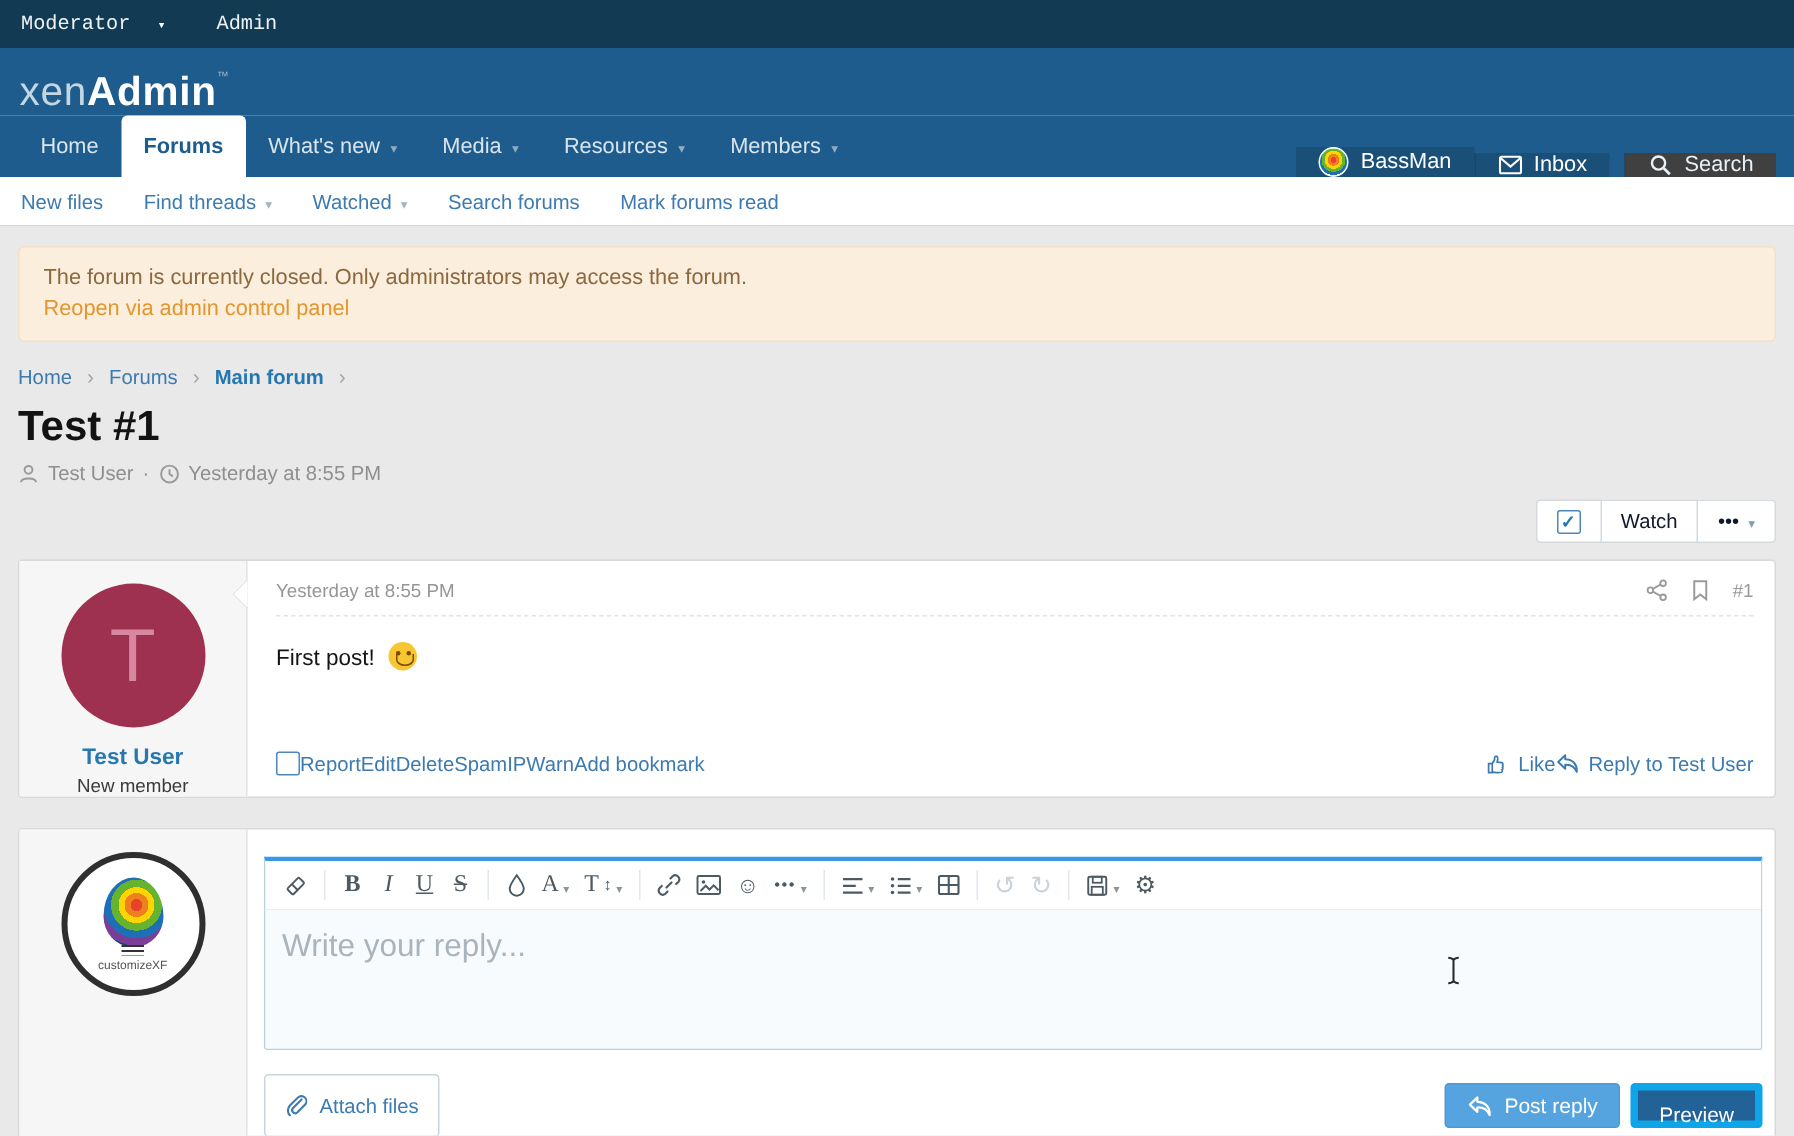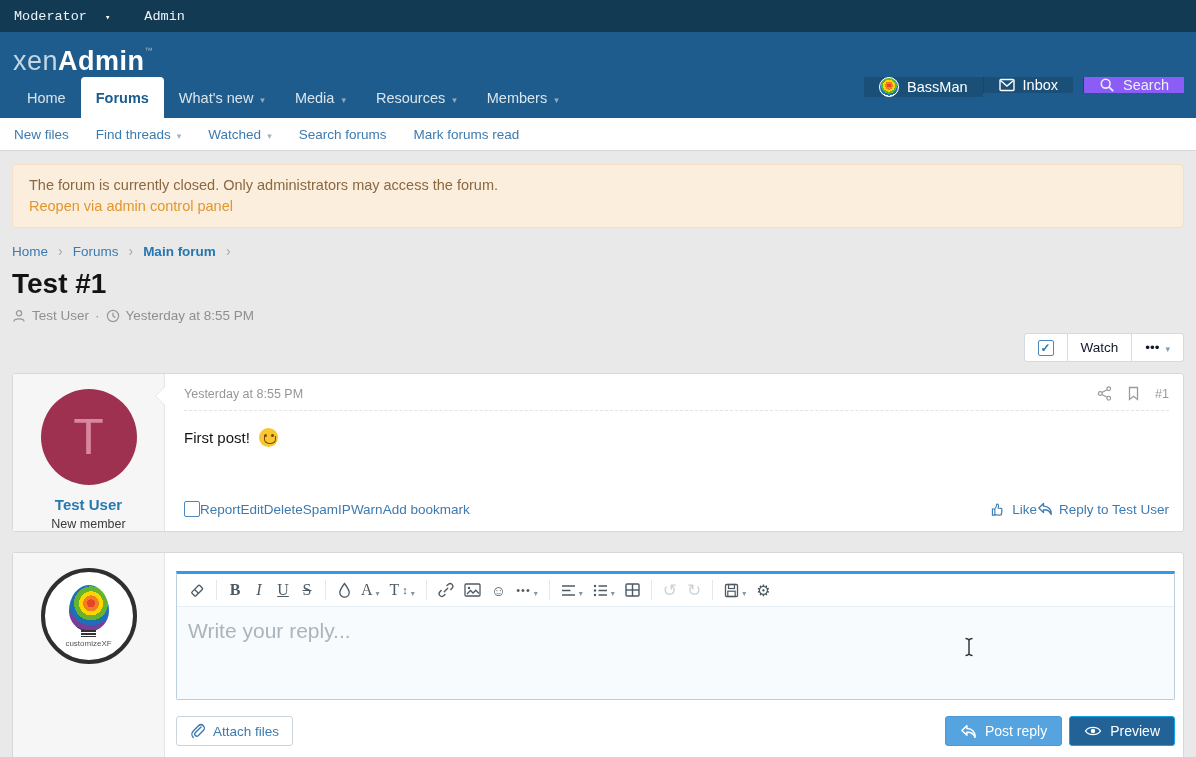--- a/index.html
+++ b/index.html
@@ -24,26 +24,26 @@
   .logo .xen { color:#c3d6e4; font-weight:400; }
   .logo .foro { color:#ffffff; font-weight:700; }
   .logo::after { content:"™"; font-size:8px; color:#9db6c8; vertical-align:top; }
 
   
   .nav { height:41px; background:#1e5c8d; display:flex; align-items:stretch; padding:0 12px; }
   .tab { display:flex; align-items:center; gap:7px; padding:0 15px; color:#d9e5ed;
          font-size:14.5px; cursor:pointer; white-space:nowrap; }
   .tab .caret::before { color:#8fadc2; }
   .tab.active { background:#fff; color:#1d5c8c; font-weight:700; border-radius:4px 4px 0 0; }
-  .nav-right { margin-left:auto; display:flex; align-items:flex-start; }
+  .nav-right { margin-left:auto; display:flex; align-items:flex-end; }
   .tile { display:flex; align-items:center; gap:8px; padding:0 15px; background:#1a5078;
           color:#ffffff; font-size:14.5px; cursor:pointer; white-space:nowrap; }
   .tile + .tile { border-left:1px solid #15466b; }
   .tile.user { color:#ffffff; }
-  .tile.search { margin-left:10px; background:#8b5cf6; color:#e9f0f6; }
+  .tile.search { margin-left:10px; background:#404040; color:#e9f0f6; }
   .mini-av { width:20px; height:20px; border-radius:50%; border:1px solid #fff;
              background:#fff radial-gradient(circle at 50% 42%, #e8432a 0 2px,#f07f1f 2px 4px,
              #ffd400 4px 6px,#66b32e 6px 8px,#1f6fb6 8px 10px,#fdfdfd 10px); }
 
   
   .subnav { height:33px; background:#fff; display:flex; align-items:center; padding:0 14px;
             gap:27px; font-size:13.5px; border-bottom:1px solid #d8d8d8; }
   .subnav .snitem { color:#3d7aaf; display:flex; gap:6px; align-items:center; cursor:pointer; }
   .subnav .caret::before { color:#9fb4c4; }
 
@@ -124,28 +124,28 @@
   .tb .g-b { font-weight:700; }
   .tb .g-i { font-style:italic; }
   .tb .g-u { text-decoration:underline; }
   .tb .g-s { text-decoration:line-through; }
   .tb .uni { font-size:15px; }
   .tsep { width:1px; height:20px; background:#e2e8ec; margin:0 6px; flex-shrink:0; }
   .editor-body { height:92px; background:#f8fbfd; padding:12px 11px; font-size:21px; cursor:text; }
   .placeholder { color:#a9b4bd; }
 
   .reply-foot { display:flex; align-items:center; margin-top:16px; padding-right:0; }
-  .attach-btn { border:1px solid #c9d4dc; border-radius:3px; height:30px; padding:0 13px;
+  .attach-btn { border:1px solid #c9d4dc; border-radius:3px; height:42px; padding:0 13px;
                 display:flex; align-items:center; gap:8px; color:#3d7aaf; background:#fff;
                 font-size:13.5px; cursor:pointer; }
   .foot-right { margin-left:auto; display:flex; gap:7px; }
   .primary { height:30px; border-radius:3px; display:flex; align-items:center; gap:8px;
              padding:0 14px; color:#fff; font-size:14px; cursor:pointer; }
   .post-btn { background:#55a3df; border:1px solid #4d99d4; }
-  .preview-btn { background:#226297; border:1px solid #0ea5e9; }
+  .preview-btn { background:#226297; border:5px solid #0ea5e9;flex-direction:column; }
 
   .ibeam { position:absolute; left:963px; top:637px; }
 </style>
 </head>
 <body>
 
 <div class="topbar">
   <div class="item">
     <span>Moderator</span>
     <span class="caret"></span>

